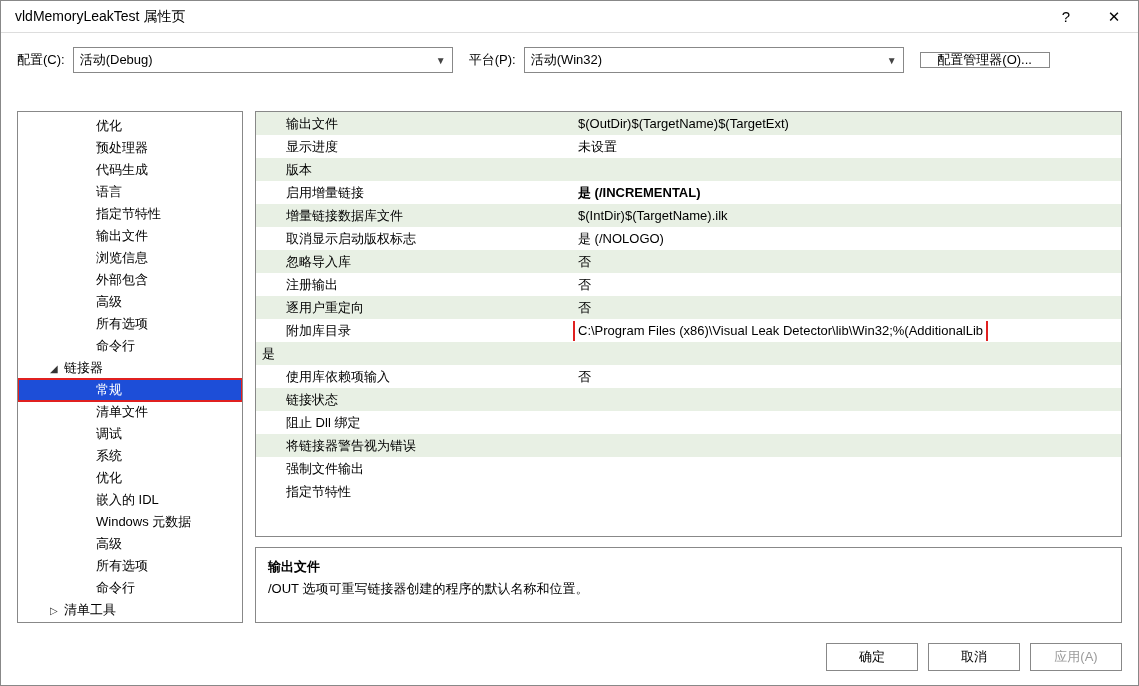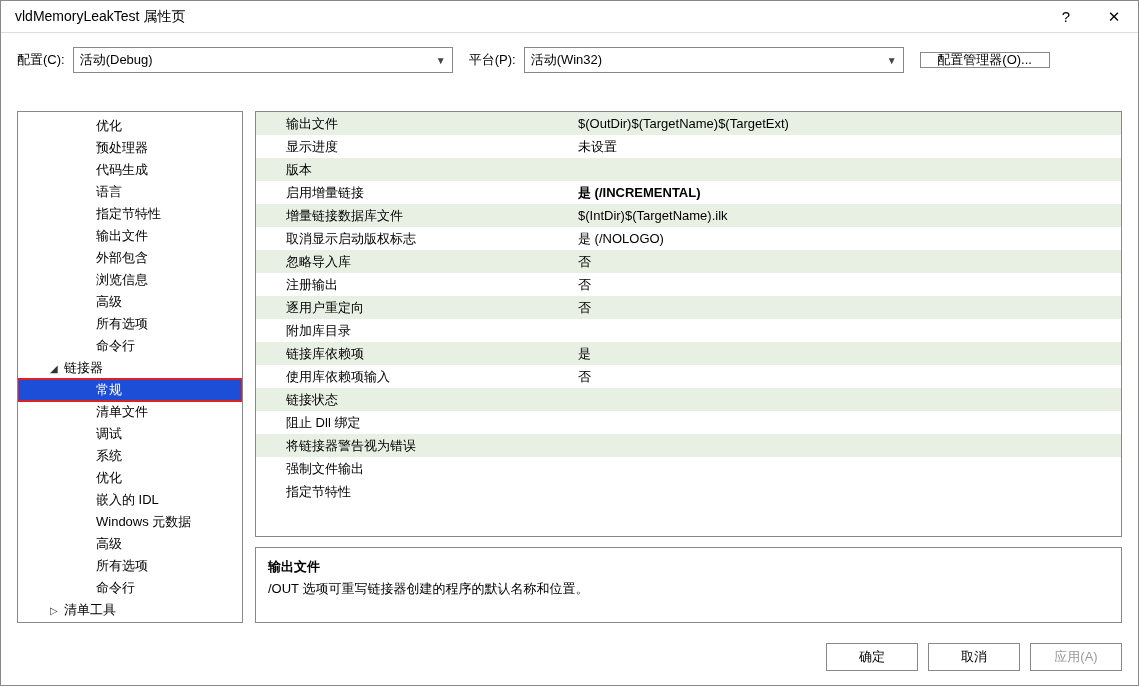--- a/index.html
+++ b/index.html
@@ -203,24 +203,24 @@
         <div class="tree-item">
           <span>语言</span>
         </div>
         <div class="tree-item">
           <span>指定节特性</span>
         </div>
         <div class="tree-item">
           <span>输出文件</span>
         </div>
         <div class="tree-item">
+          <span>浏览信息</span>
+        </div>
+        <div class="tree-item">
           <span>外部包含</span>
-        </div>
-        <div class="tree-item">
-          <span>浏览信息</span>
         </div>
         <div class="tree-item">
           <span>高级</span>
         </div>
         <div class="tree-item">
           <span>所有选项</span>
         </div>
         <div class="tree-item">
           <span>命令行</span>
         </div>
@@ -297,23 +297,23 @@
             <div class="prop-row">
               <div class="prop-label">注册输出</div>
               <div class="prop-value">否</div>
             </div>
             <div class="prop-row alt">
               <div class="prop-label">逐用户重定向</div>
               <div class="prop-value">否</div>
             </div>
             <div class="prop-row">
               <div class="prop-label">附加库目录</div>
-            </div>
-            <div class="prop-row alt">
-              <div class="prop-label">链接库依赖项</div>
+              <div class="prop-value"><span class="val-highlight">C:\Program Files (x86)\Visual Leak Detector\lib\Win32;%(AdditionalLib</span></div>
+            </div>
+            <div class="prop-row alt">
               <div class="prop-value">是</div>
             </div>
             <div class="prop-row">
               <div class="prop-label">使用库依赖项输入</div>
               <div class="prop-value">否</div>
             </div>
             <div class="prop-row alt">
               <div class="prop-label">链接状态</div>
               <div class="prop-value"></div>
             </div>

